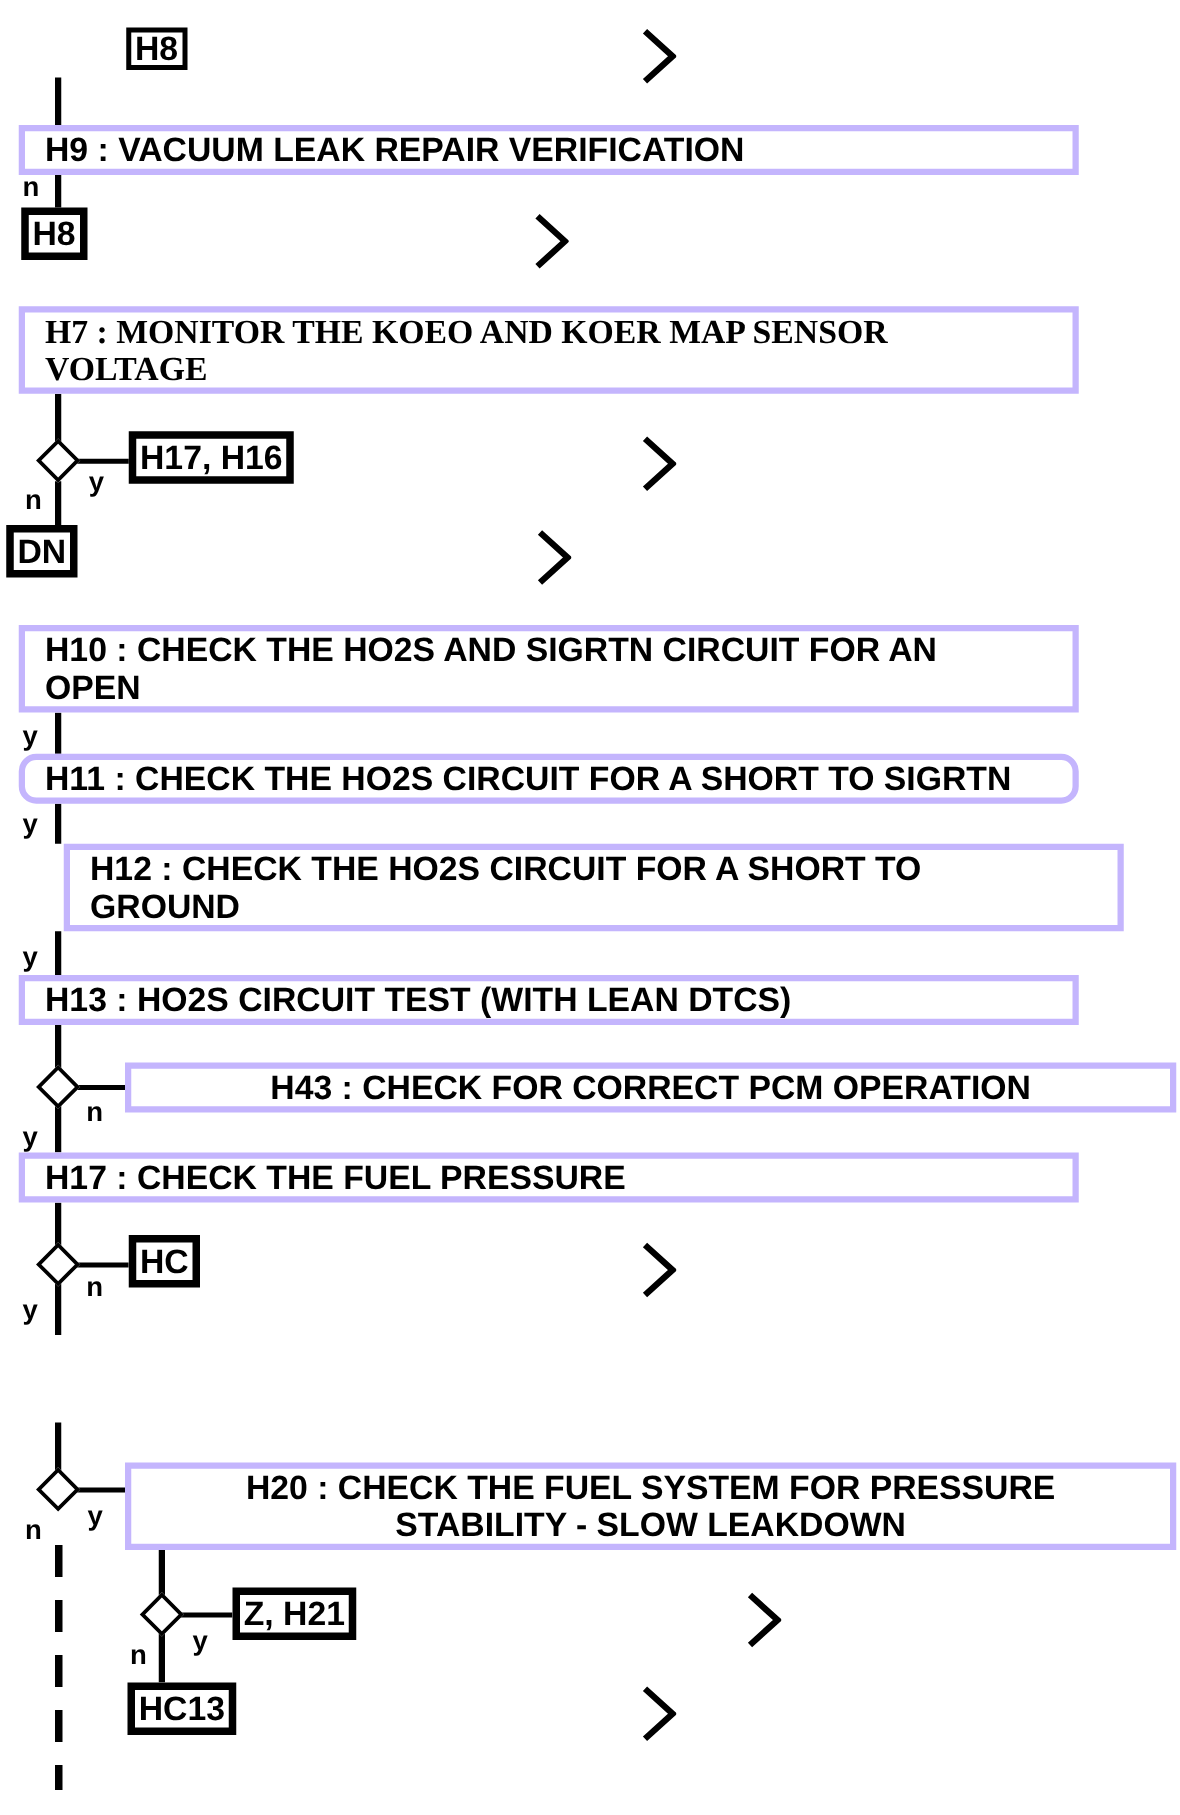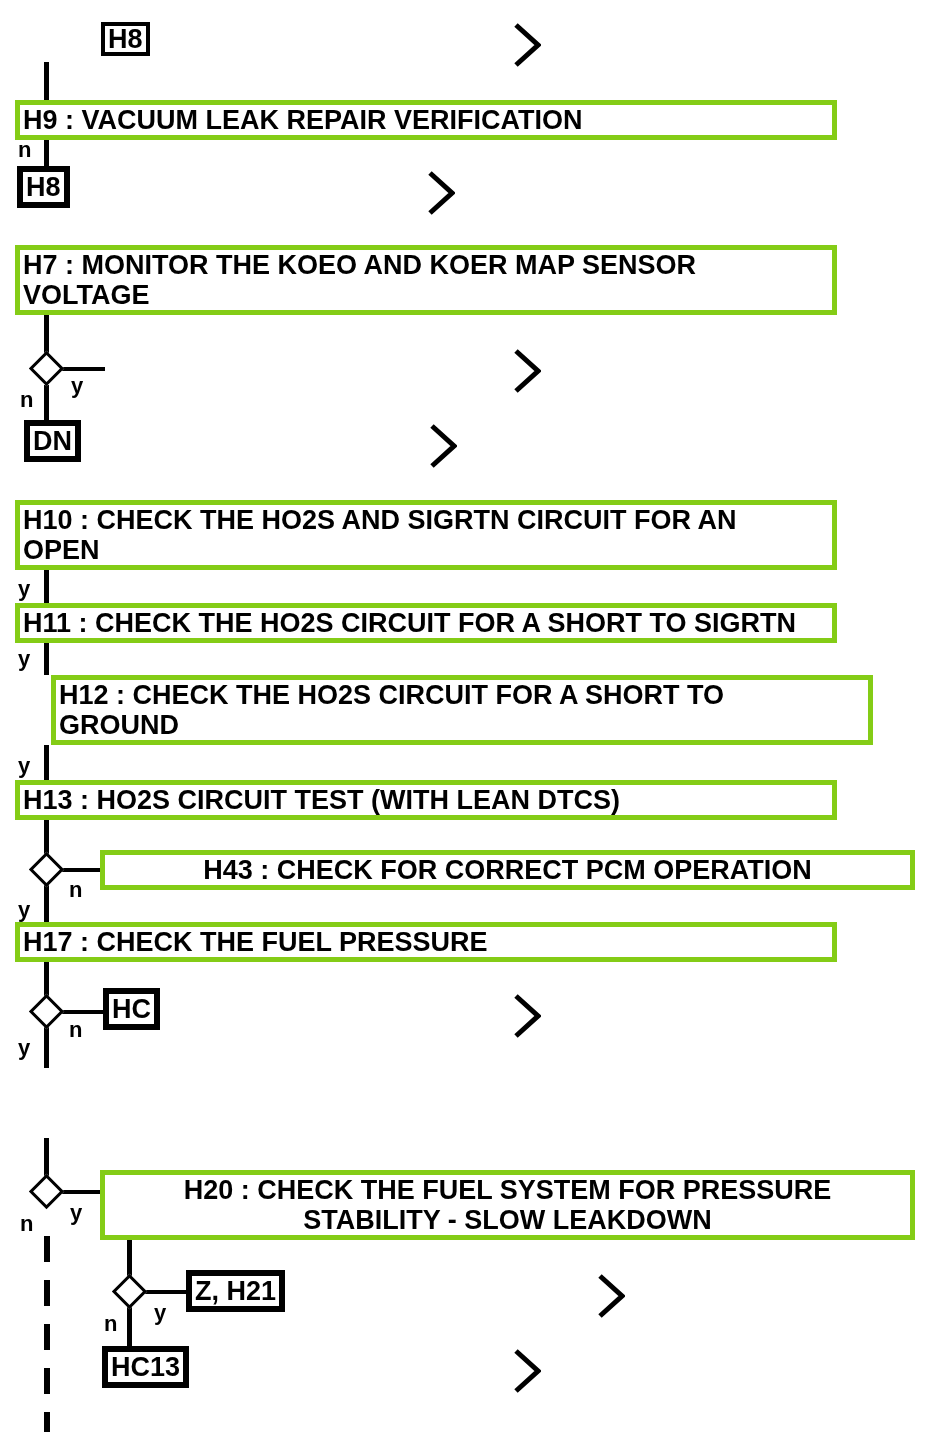--- a/index.html
+++ b/index.html
@@ -2,22 +2,22 @@
 <html><head>
 <meta charset="utf-8">
 <style>
   html,body { margin:0; padding:0; background:#ffffff; }
   .canvas {
     position:relative; width:944px; height:1452px; background:#ffffff;
     font-family:"Liberation Sans", sans-serif; font-weight:bold; color:#000;
     overflow:hidden;
   }
   .box {
-    position:absolute; border:5px solid #84cc16; background:#fff;
-    font-size:27px; line-height:30px; padding:0 3px; white-space:pre-line;
+    position:absolute; border:5px solid #c4b5fd; background:#fff;
+    font-size:27px; line-height:30px; padding:0 16px; white-space:pre-line;
   }
   .box.wide  { width:806px; }
   .box.xwide { width:799px;text-align:center; }
   .refbox {
     position:absolute; border:6px solid #000; background:#fff;
     font-size:27px; line-height:30px; padding:0 3px; white-space:nowrap;
   }
   .refbox.thin { border-width:4px; line-height:26px; }
   .vline { position:absolute; width:5px; background:#000; }
   .hline { position:absolute; height:4px; background:#000; }
@@ -61,26 +61,27 @@
 
   <div class="diamond" style="left:34px;  top:356px;"></div>
   <div class="diamond" style="left:34px;  top:857px;"></div>
   <div class="diamond" style="left:34px;  top:999px;"></div>
   <div class="diamond" style="left:34px;  top:1179px;"></div>
   <div class="diamond" style="left:117px; top:1279px;"></div>
 
   <div class="refbox thin" style="left:101px; top:22px;">H8</div>
   <div class="box wide" style="left:15px; top:100px;">H9 : VACUUM LEAK REPAIR VERIFICATION</div>
   <div class="refbox" style="left:17px; top:166px;">H8</div>
-  <div class="box wide" style="left:15px; top:245px;">H7 : MONITOR THE KOEO AND KOER MAP SENSOR
+  <div class="box wide" style="left:15px; top:245px;font-family:Liberation Serif, serif;">H7 : MONITOR THE KOEO AND KOER MAP SENSOR
 VOLTAGE</div>
-  <div class="refbox" style="left:24px; top:420px;">DN</div>
+  <div class="refbox" style="left:103px; top:345px;">H17, H16</div>
+  <div class="refbox" style="left:5px; top:420px;">DN</div>
   <div class="box wide" style="left:15px; top:500px;">H10 : CHECK THE HO2S AND SIGRTN CIRCUIT FOR AN
 OPEN</div>
-  <div class="box wide" style="left:15px; top:603px;">H11 : CHECK THE HO2S CIRCUIT FOR A SHORT TO SIGRTN</div>
+  <div class="box wide" style="left:15px; top:603px;border-radius:14px;">H11 : CHECK THE HO2S CIRCUIT FOR A SHORT TO SIGRTN</div>
   <div class="box wide" style="left:15px; top:675px;margin-left:36px;">H12 : CHECK THE HO2S CIRCUIT FOR A SHORT TO
 GROUND</div>
   <div class="box wide" style="left:15px; top:780px;">H13 : HO2S CIRCUIT TEST (WITH LEAN DTCS)</div>
   <div class="box xwide" style="left:100px; top:850px;">H43 : CHECK FOR CORRECT PCM OPERATION</div>
   <div class="box wide" style="left:15px; top:922px;">H17 : CHECK THE FUEL PRESSURE</div>
   <div class="refbox" style="left:103px; top:988px;">HC</div>
   <div class="box xwide" style="left:100px; top:1170px;">H20 : CHECK THE FUEL SYSTEM FOR PRESSURE
 STABILITY - SLOW LEAKDOWN</div>
   <div class="refbox" style="left:186px; top:1270px;">Z, H21</div>
   <div class="refbox" style="left:102px; top:1346px;">HC13</div>

